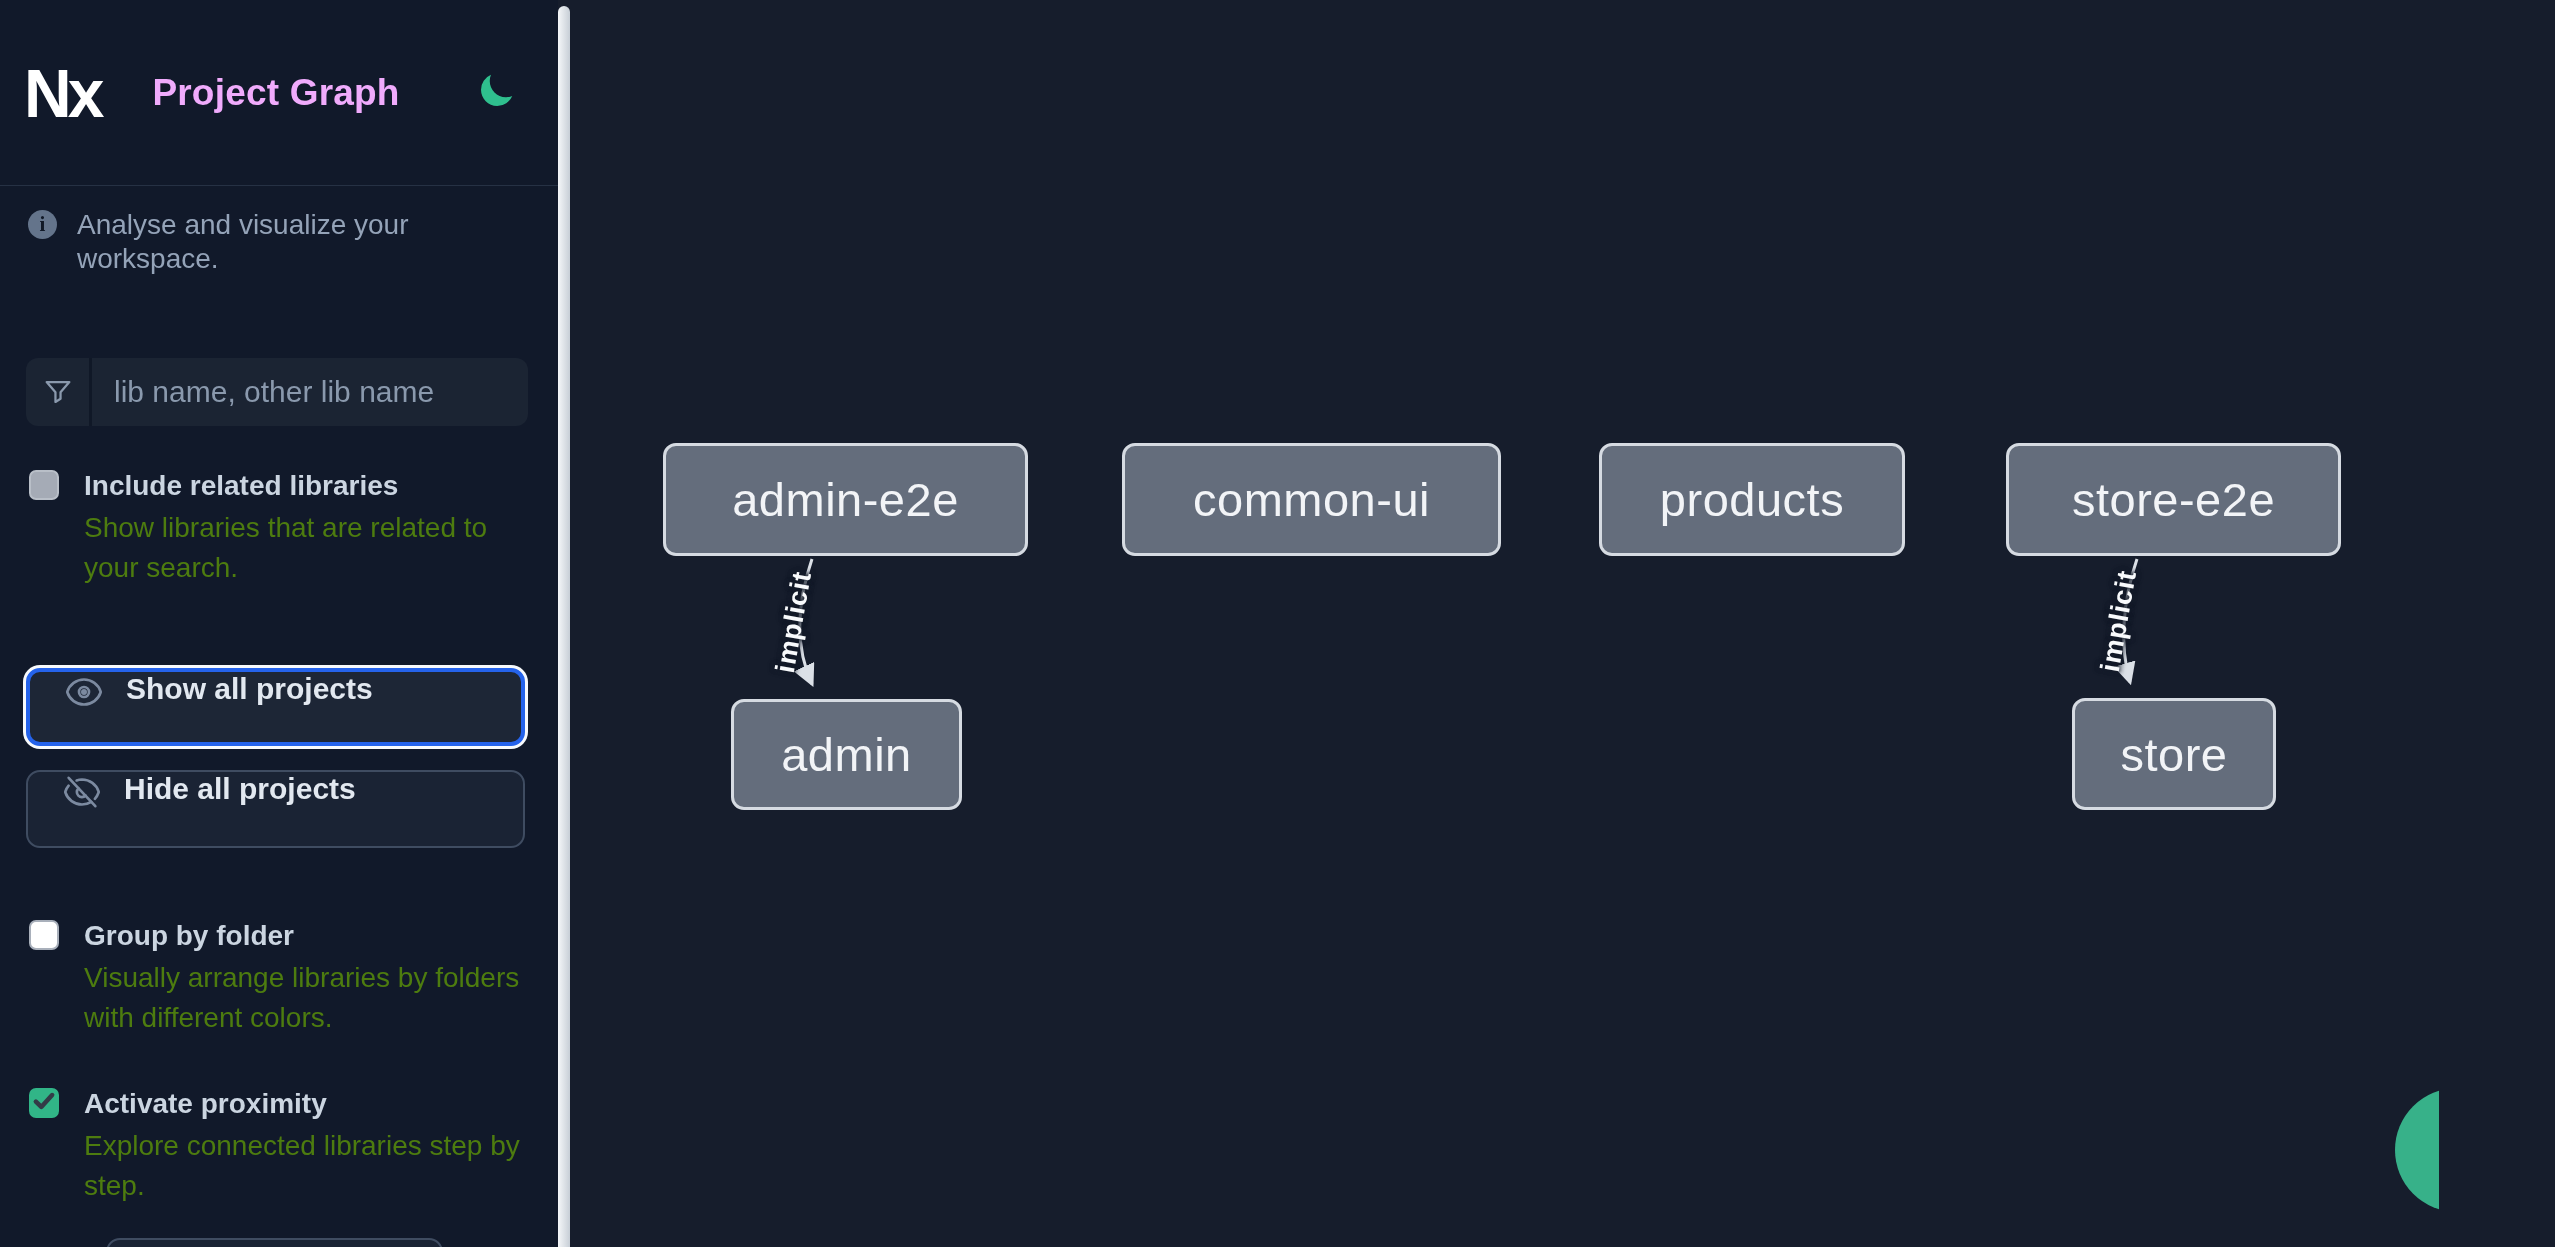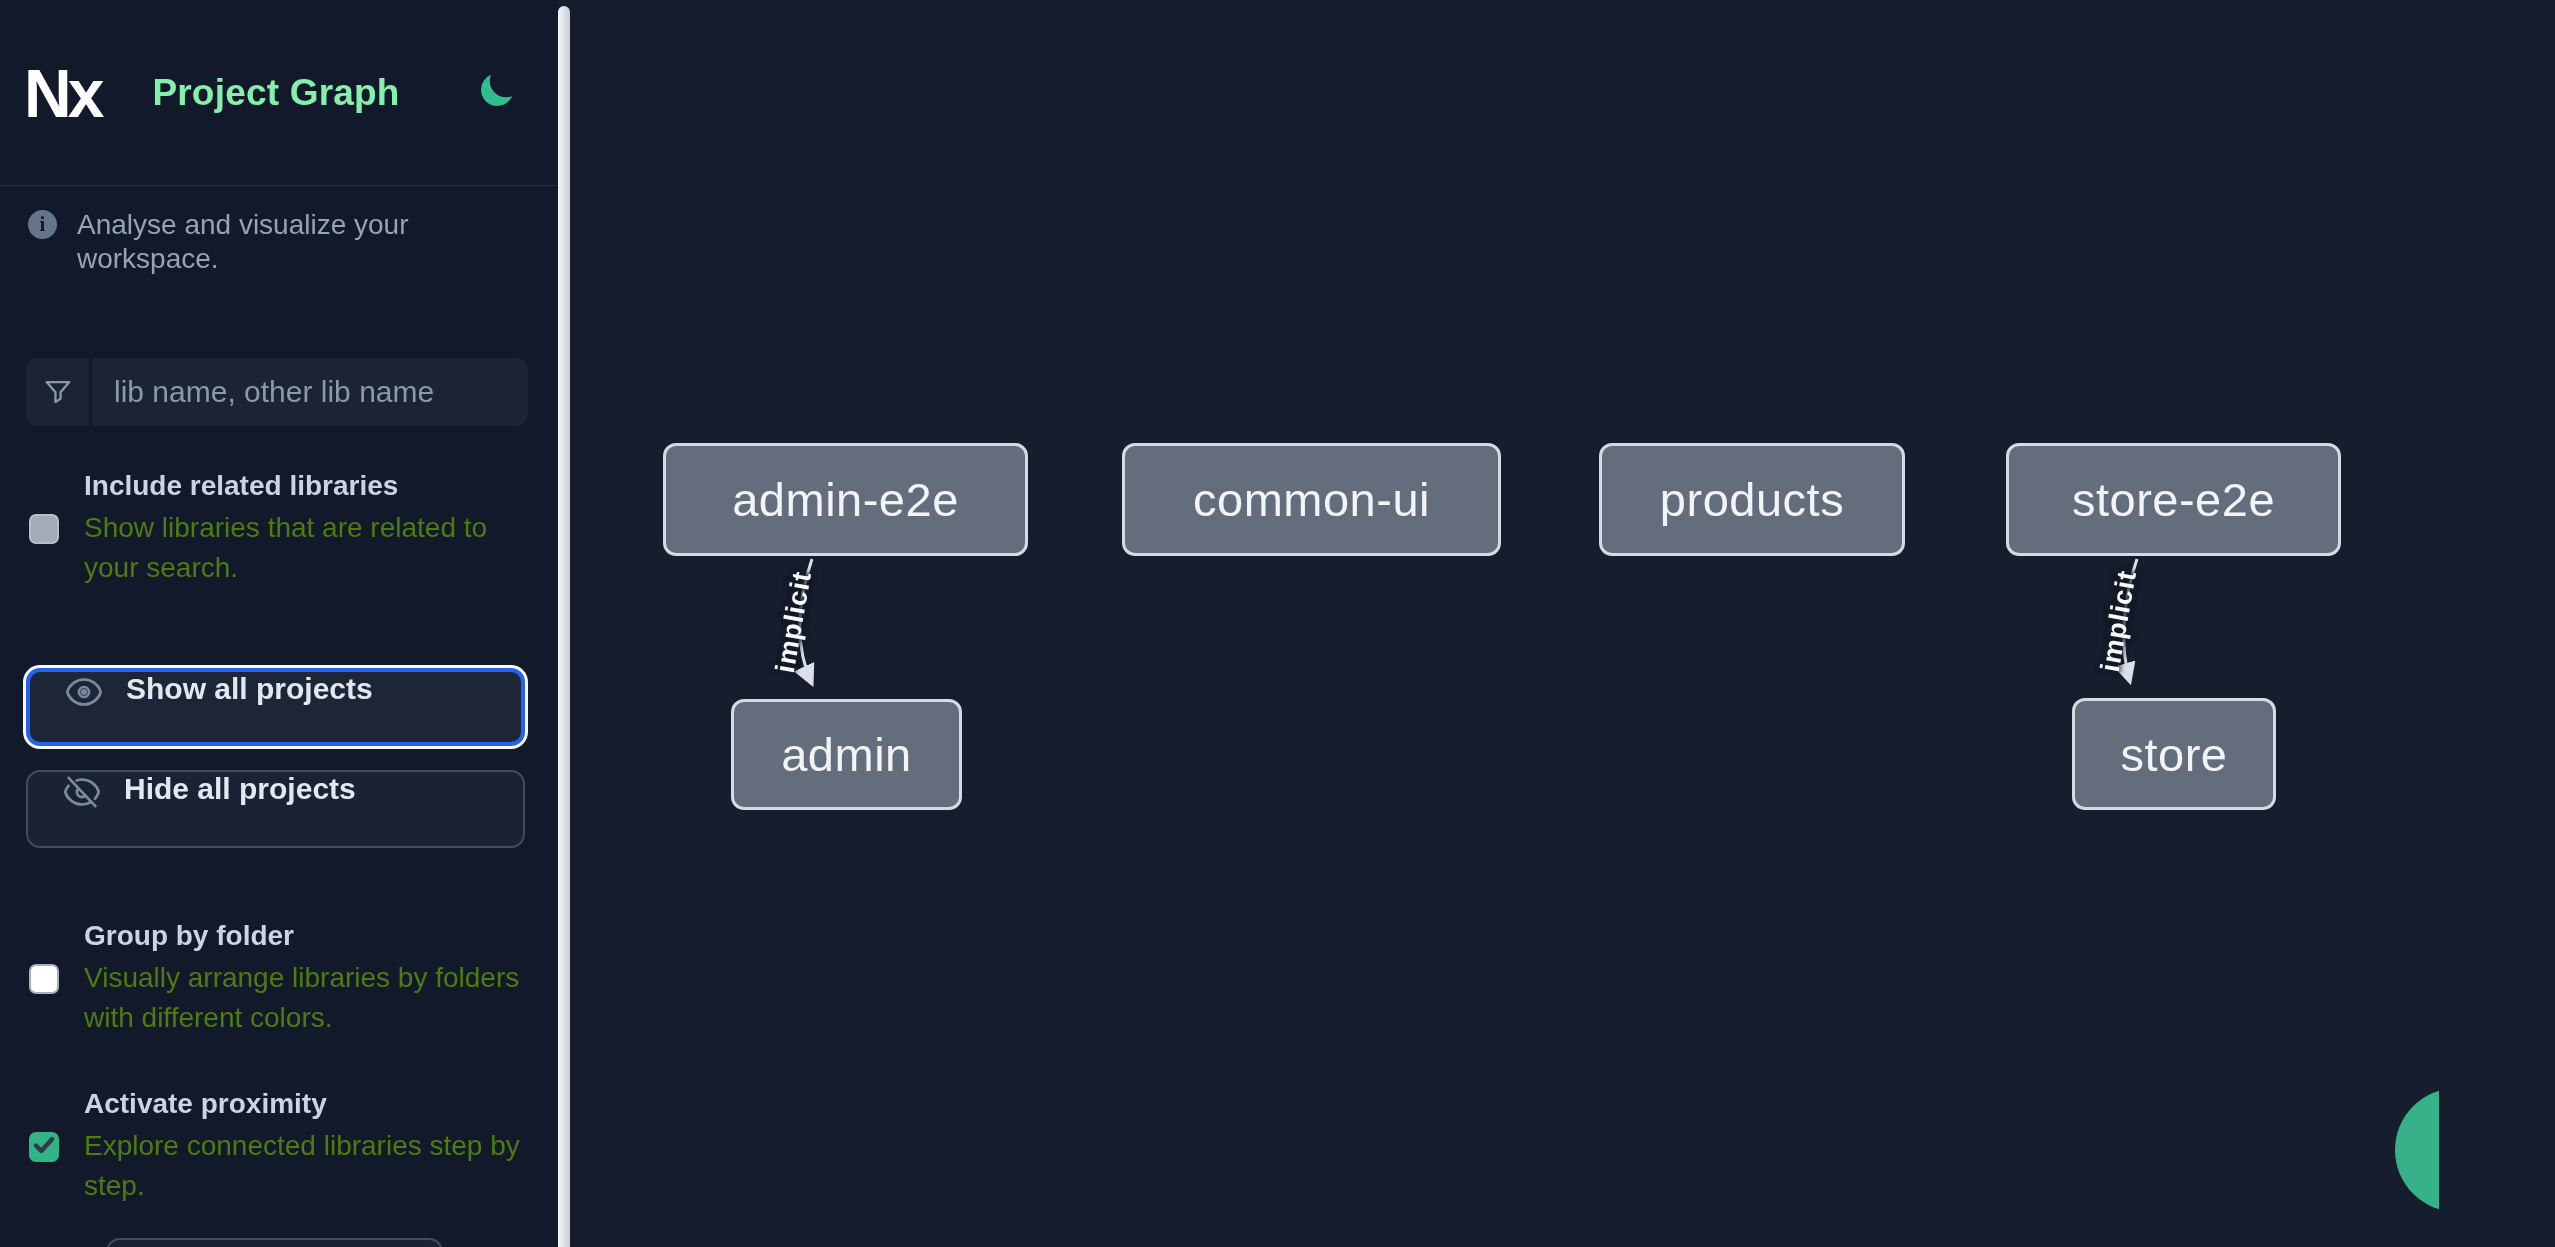--- a/index.html
+++ b/index.html
@@ -14,21 +14,21 @@
   }
   .sidebar-header {
     height:186px; display:flex; align-items:center;
     padding:0 42px 0 24px; border-bottom:1px solid #263144;
   }
   .nx-logo {
     color:#ffffff; font-weight:800; font-size:66px; letter-spacing:-4px;
     line-height:1; transform:scaleY(1.05);
   }
   .app-title {
-    color:#86efac; font-size:37px; font-weight:700; margin-left:52px;
+    color:#f0abfc; font-size:37px; font-weight:700; margin-left:52px;
     letter-spacing:0.2px; flex:1 1 auto;
   }
   .theme-toggle { background:none; border:none; cursor:pointer; display:flex; }
 
   .info-row {
     display:flex; align-items:flex-start; padding:22px 30px 0 28px; gap:20px;
   }
   .info-circle {
     width:29px; height:29px; border-radius:50%; background:#64748b;
     color:#111927; font-size:21px; font-weight:700; font-family:"Liberation Serif", serif;
@@ -44,21 +44,21 @@
     width:66px; display:flex; align-items:center; justify-content:center;
     border-right:3px solid #101827; flex:0 0 66px;
   }
   .search-input {
     flex:1; background:transparent; border:none; outline:none;
     color:#e2e8f0; font-size:30px; padding:0 22px;
     font-family:"Liberation Sans", sans-serif;
   }
   .search-input::placeholder { color:#8a99ad; opacity:1; }
 
-  .opt-row { display:flex; align-items:center; padding:0 32px 0 29px; gap:25px; }
+  .opt-row { display:flex; align-items:flex-start; padding:0 32px 0 29px; gap:25px; }
   .opt-row.first { margin-top:42px; }
   .checkbox {
     width:30px; height:30px; border-radius:7px; flex:0 0 30px; margin-top:2px;
     display:flex; align-items:center; justify-content:center;
   }
   .checkbox.gray  { background:#a5abb6; border:2px solid #b9bfc8; }
   .checkbox.white { background:#ffffff; border:2px solid #a9b0bb; }
   .checkbox.checked { background:#31b587; border:2px solid #31b587; }
   .opt-text { max-width:470px; }
   .opt-title { color:#cbd5e1; font-size:28px; font-weight:700; line-height:36px; }

